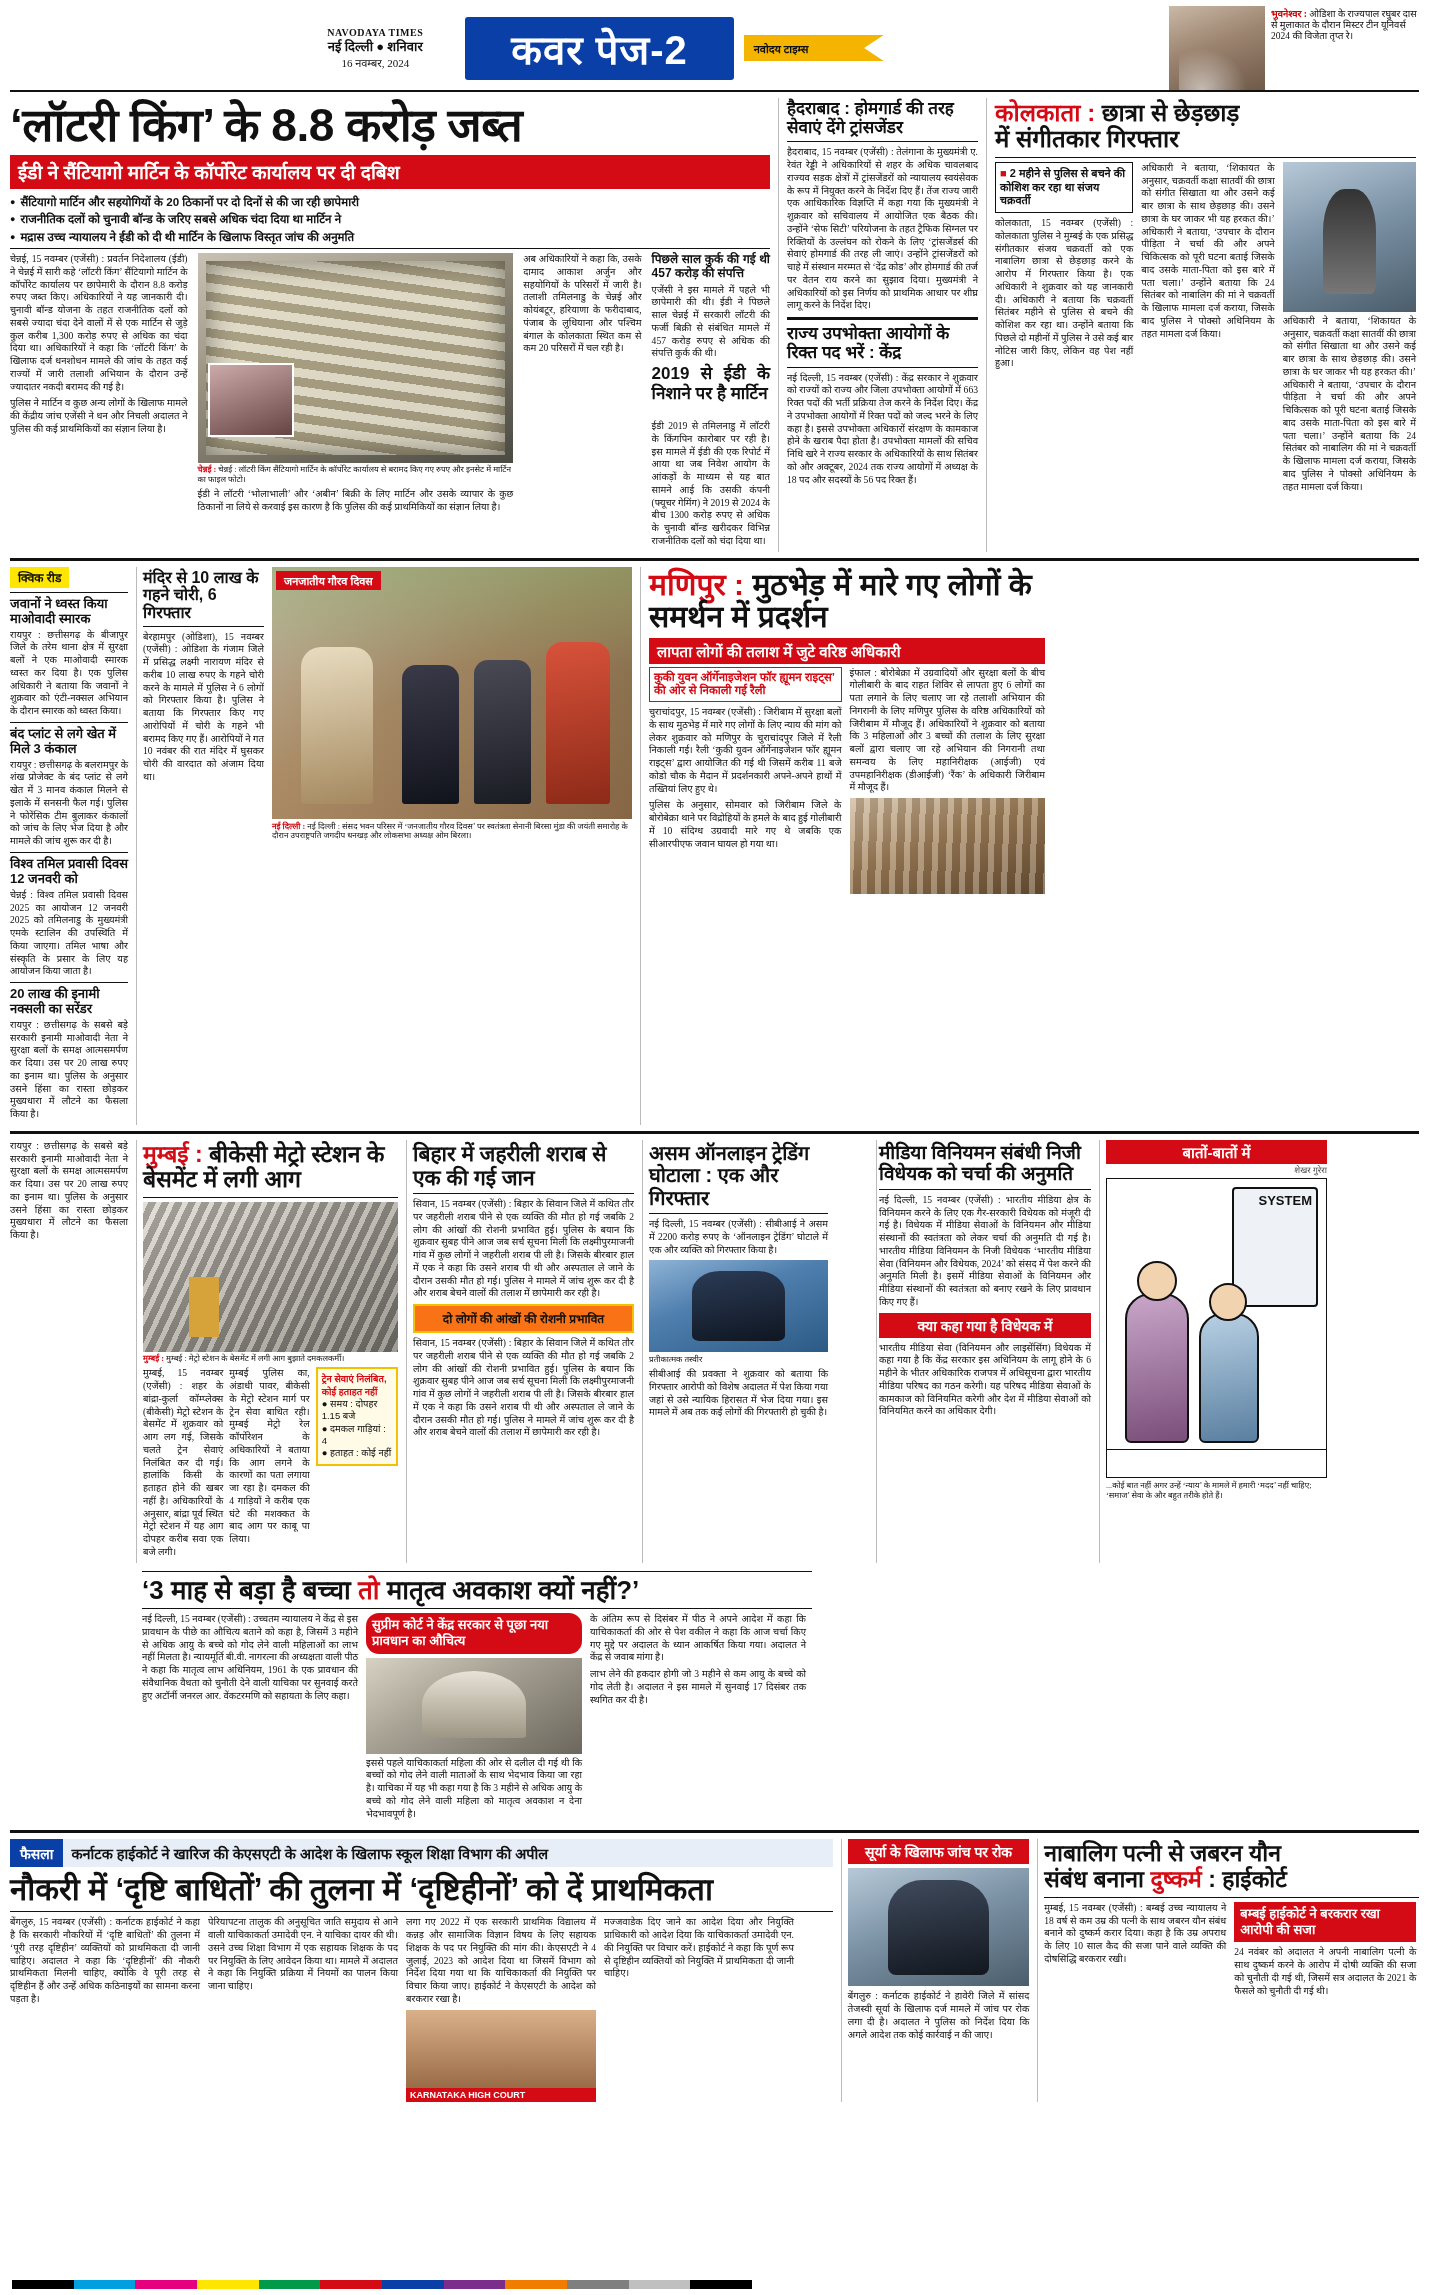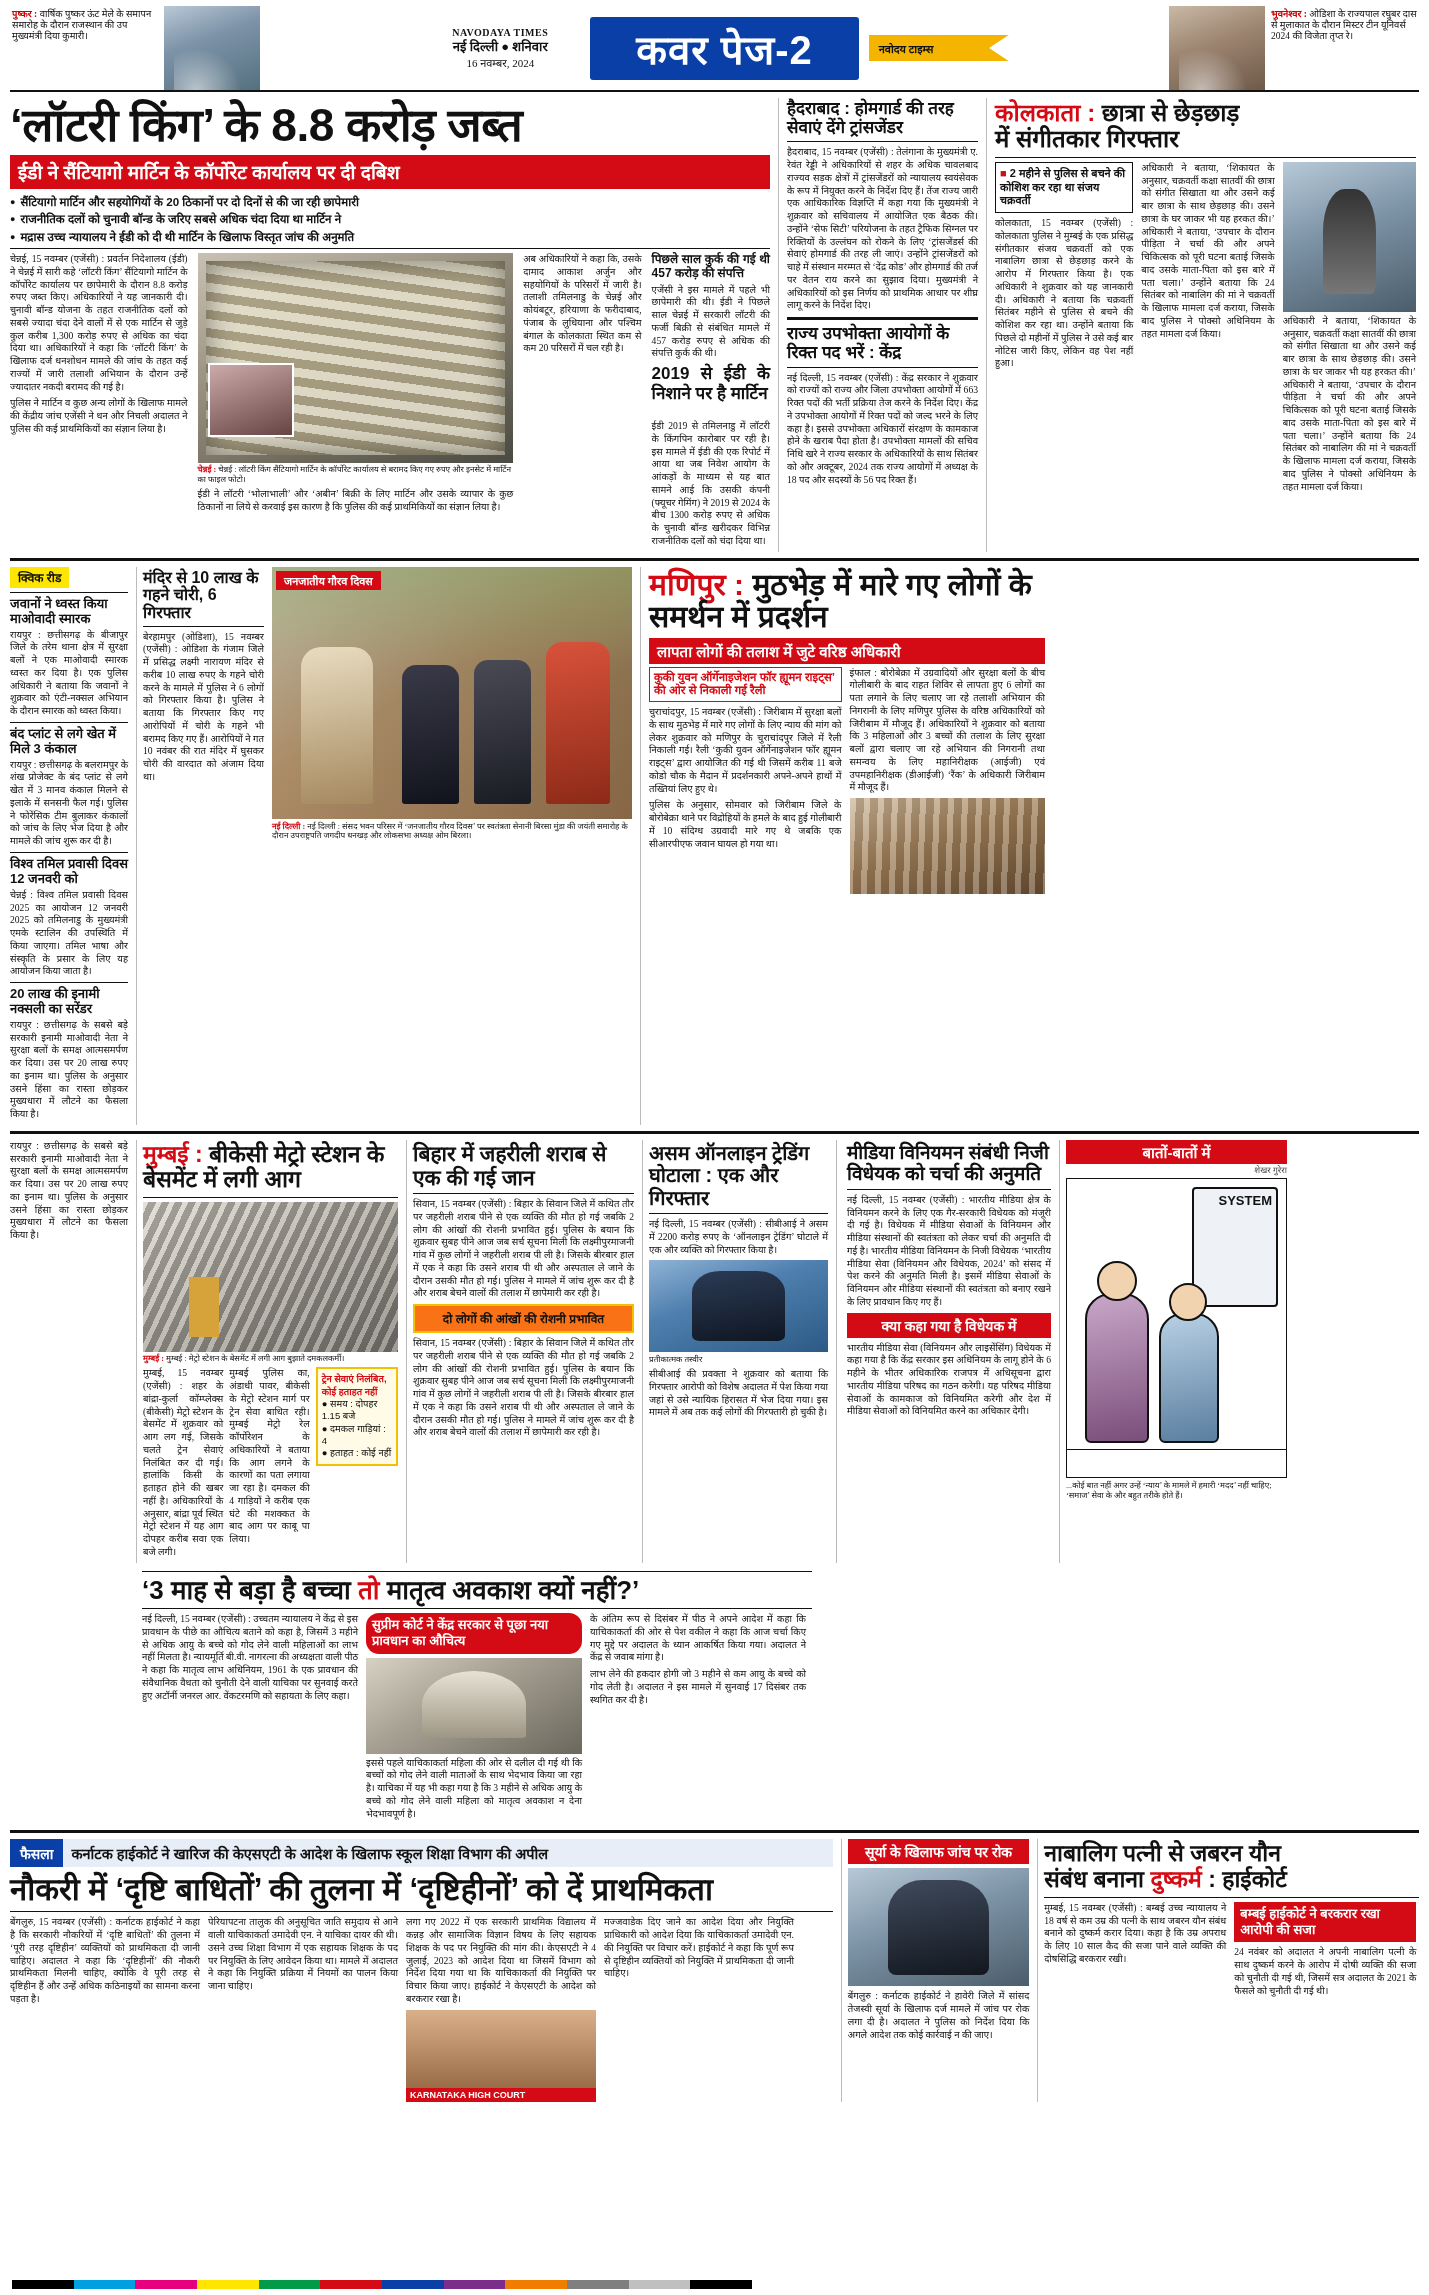--- a/index.html
+++ b/index.html
@@ -80,27 +80,20 @@
   .cartoon .frame { position:absolute; inset:0; }
 
   .byline { font-size:8.6px; color:#444; }
 </style>
 </head>
 <body>
 
 <div class="page">
 
   <div class="masthead">
-    <div class="mh-side">
-      <div class="txt">
-        <b>पुष्कर :</b>
-        <span>वार्षिक पुष्कर ऊंट मेले के समापन समारोह के दौरान राजस्थान की उप मुख्यमंत्री दिया कुमारी।</span>
-      </div>
-      <div class="mh-photo"></div>
-    </div>
 
     <div class="mh-center">
       <div class="mh-brandrow">
         <div class="mh-nav">
           <div class="n1">NAVODAYA TIMES</div>
           <div class="n2">नई दिल्ली ● शनिवार</div>
           <div class="n3">16 नवम्बर, 2024</div>
         </div>
         <div class="mh-title">कवर पेज-2</div>
         <div class="mh-flag">नवोदय टाइम्स</div>
@@ -353,21 +346,21 @@
         </div>
       <div class="photo ph-grad2" style="height:92px; margin:3px 0;">
         <div style="position:absolute; left:24%; top:12%; width:52%; height:76%; background:linear-gradient(170deg,#2b3b55,#0f1622); border-radius:30% 30% 8% 8%;"></div>
       </div>
       <div class="smallcap">प्रतीकात्मक तस्वीर</div>
       <div class="body-txt" style="margin-top:3px;">
           <p>सीबीआई की प्रवक्ता ने शुक्रवार को बताया कि गिरफ्तार आरोपी को विशेष अदालत में पेश किया गया जहां से उसे न्यायिक हिरासत में भेज दिया गया। इस मामले में अब तक कई लोगों की गिरफ्तारी हो चुकी है।</p>
         </div>
     </div>
 
-    <div class="col colrule" style="width:215px; padding-left:10px;">
+    <div class="col colrule" style="width:215px; padding-left:2px;margin-left:40px;">
       <h2 class="hl" style="font-size:19px; line-height:1.13;">मीडिया विनियमन संबंधी निजी विधेयक को चर्चा की अनुमति</h2>
       <div class="hr"></div>
       <div class="body-txt">
           <p>नई दिल्ली, 15 नवम्बर (एजेंसी) : भारतीय मीडिया क्षेत्र के विनियमन करने के लिए एक गैर-सरकारी विधेयक को मंजूरी दी गई है। विधेयक में मीडिया सेवाओं के विनियमन और मीडिया संस्थानों की स्वतंत्रता को लेकर चर्चा की अनुमति दी गई है। भारतीय मीडिया विनियमन के निजी विधेयक ‘भारतीय मीडिया सेवा (विनियमन और विधेयक, 2024’ को संसद में पेश करने की अनुमति मिली है। इसमें मीडिया सेवाओं के विनियमन और मीडिया संस्थानों की स्वतंत्रता को बनाए रखने के लिए प्रावधान किए गए हैं।</p>
         </div>
       <div class="redbar" style="font-size:14px; padding:3px 6px; margin:4px 0; text-align:center;">क्या कहा गया है विधेयक में</div>
       <div class="body-txt">
           <p>भारतीय मीडिया सेवा (विनियमन और लाइसेंसिंग) विधेयक में कहा गया है कि केंद्र सरकार इस अधिनियम के लागू होने के 6 महीने के भीतर अधिकारिक राजपत्र में अधिसूचना द्वारा भारतीय मीडिया परिषद का गठन करेगी। यह परिषद मीडिया सेवाओं के कामकाज को विनियमित करेगी और देश में मीडिया सेवाओं को विनियमित करने का अधिकार देगी।</p>
         </div>
     </div>

